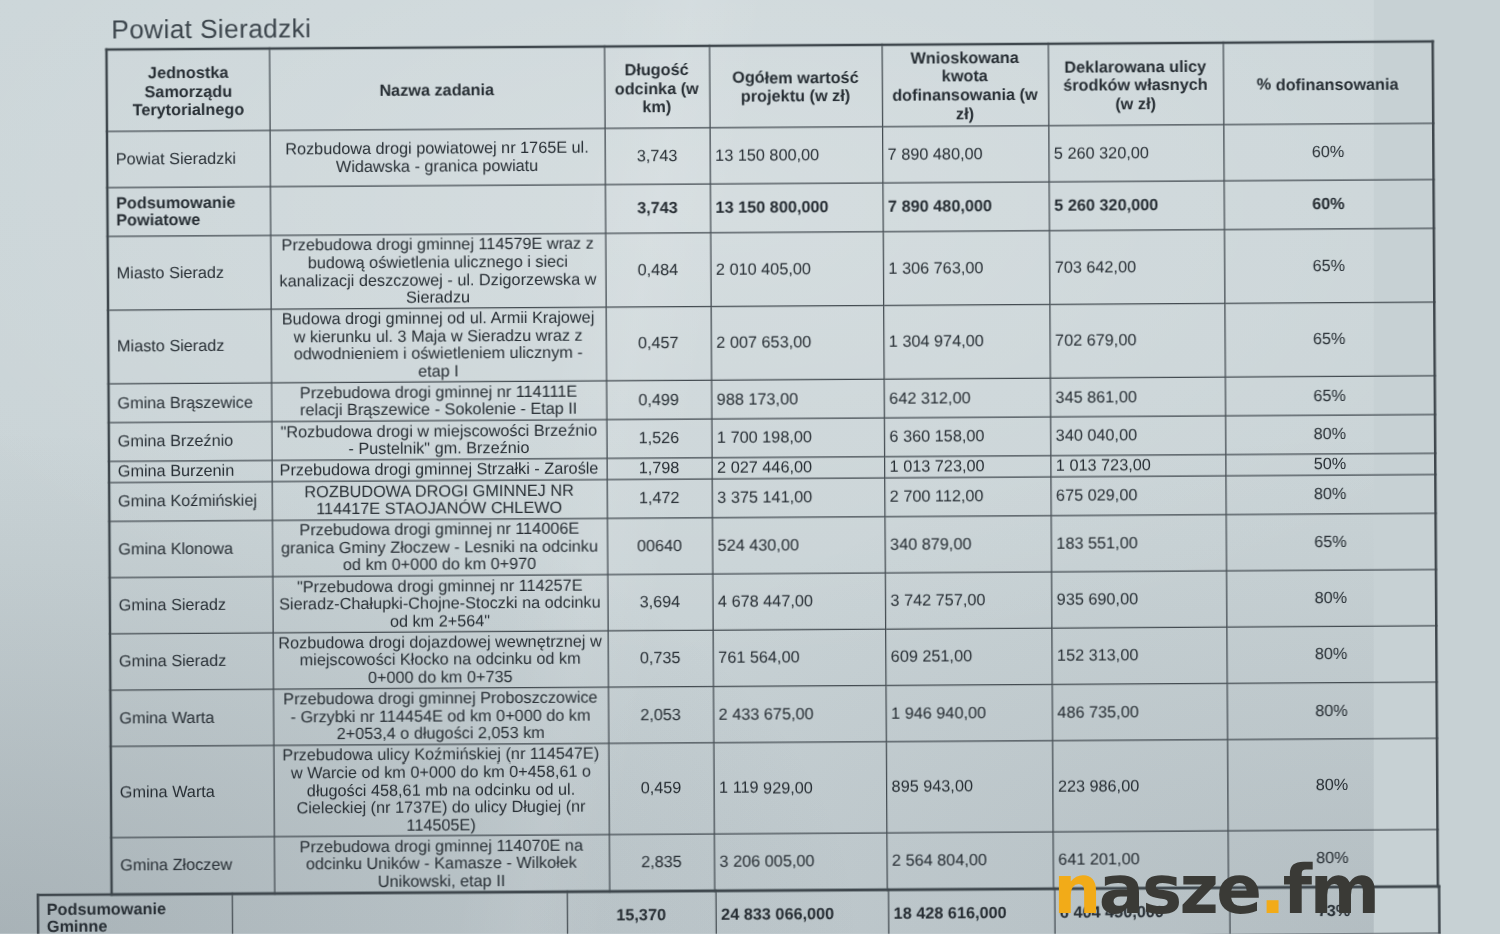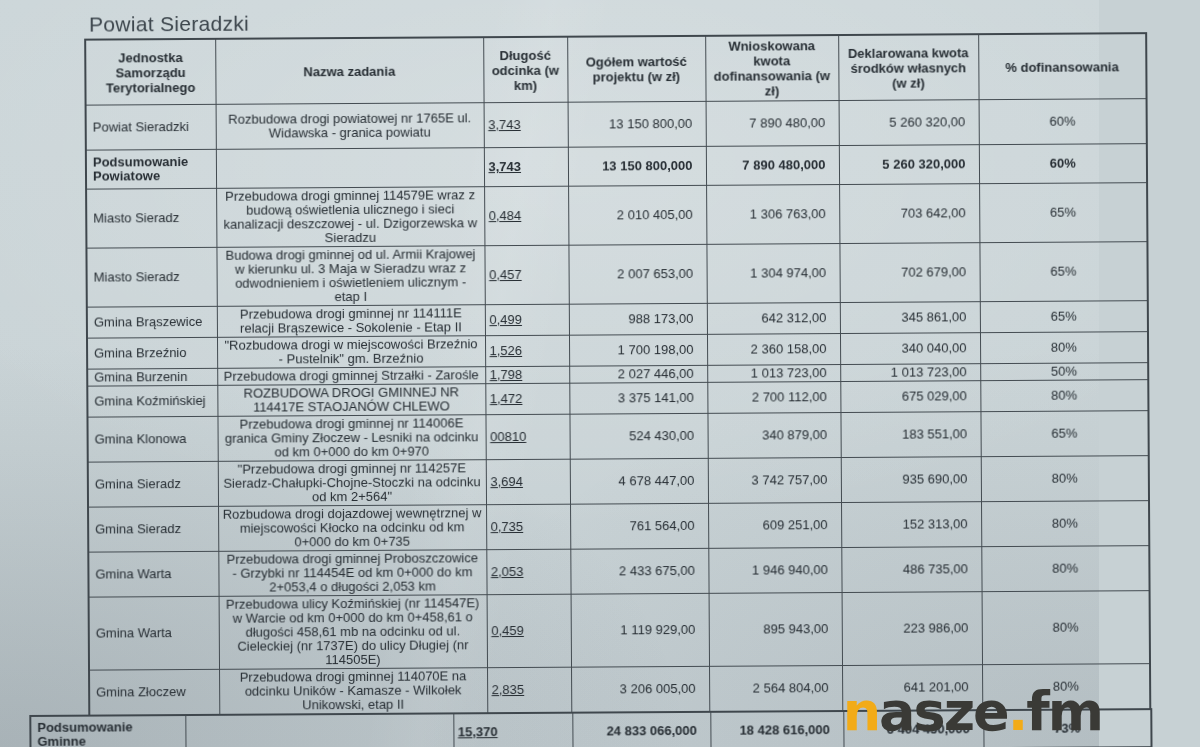--- a/index.html
+++ b/index.html
@@ -34,22 +34,22 @@
   table.summary{margin-left:0;margin-top:-2px;width:1121px;border:2px solid #3f474d;}
   th,td{
     border:1px solid #434b51;
     font-size:13px;line-height:14px;
     padding:1px 4px;vertical-align:middle;
     overflow:hidden;
   }
   thead th{height:54px;font-weight:bold;text-align:center;line-height:15px;padding:2px 3px;}
   td.c-jst{text-align:left;padding-left:6px;white-space:pre-line;}
   td.c-task{text-align:center;}
-  td.c-len{text-align:left;text-decoration:underline;}
-  td.c-money{text-align:right;padding-right:13px;}
+  td.c-len{text-align:center;}
+  td.c-money{padding-right:13px;}
   td.c-pct{text-align:center;}
   tr.bold td{font-weight:bold;}
   table.main tbody tr:first-child td{padding-top:8px;padding-bottom:8px;}
   table.main tbody tr:nth-child(2) td{padding-top:5px;padding-bottom:5px;}
   table.summary td{padding-top:4px;padding-bottom:4px;}
   .watermark{
     position:absolute;right:-3px;bottom:5px;
     font-family:"DejaVu Sans", sans-serif;
     font-weight:bold;font-size:54px;line-height:60px;
     letter-spacing:-2px;
@@ -73,21 +73,21 @@
           <col style="width:140px">
         <col style="width:168px">
       </colgroup>
       <thead id="thead">
           <tr>
             <th>Jednostka Samorządu Terytorialnego</th>
             <th>Nazwa zadania</th>
             <th>Długość odcinka (w km)</th>
             <th>Ogółem wartość projektu  (w zł)</th>
             <th>Wnioskowana kwota dofinansowania (w zł)</th>
-            <th>Deklarowana kwota środków własnych (w zł)</th>
+            <th>Deklarowana ulicy środków własnych (w zł)</th>
             <th>% dofinansowania</th>
           </tr>
         </thead>
       <tbody id="tbody-main">
           <tr>
             <td class="c-jst">Powiat Sieradzki</td>
             <td class="c-task">Rozbudowa drogi powiatowej nr 1765E ul. Widawska - granica powiatu</td>
             <td class="c-len">3,743</td>
             <td class="c-money">13 150 800,00</td>
             <td class="c-money">7 890 480,00</td>
@@ -129,21 +129,21 @@
             <td class="c-money">988 173,00</td>
             <td class="c-money">642 312,00</td>
             <td class="c-money">345 861,00</td>
             <td class="c-pct">65%</td>
           </tr>
           <tr>
             <td class="c-jst">Gmina Brzeźnio</td>
             <td class="c-task">"Rozbudowa drogi w miejscowości Brzeźnio - Pustelnik" gm. Brzeźnio</td>
             <td class="c-len">1,526</td>
             <td class="c-money">1 700 198,00</td>
-            <td class="c-money">2 360 158,00</td>
+            <td class="c-money">6 360 158,00</td>
             <td class="c-money">340 040,00</td>
             <td class="c-pct">80%</td>
           </tr>
           <tr>
             <td class="c-jst">Gmina Burzenin</td>
             <td class="c-task">Przebudowa drogi gminnej Strzałki - Zarośle</td>
             <td class="c-len">1,798</td>
             <td class="c-money">2 027 446,00</td>
             <td class="c-money">1 013 723,00</td>
             <td class="c-money">1 013 723,00</td>
@@ -154,21 +154,21 @@
             <td class="c-task">ROZBUDOWA DROGI GMINNEJ NR 114417E STAOJANÓW CHLEWO</td>
             <td class="c-len">1,472</td>
             <td class="c-money">3 375 141,00</td>
             <td class="c-money">2 700 112,00</td>
             <td class="c-money">675 029,00</td>
             <td class="c-pct">80%</td>
           </tr>
           <tr>
             <td class="c-jst">Gmina Klonowa</td>
             <td class="c-task">Przebudowa drogi gminnej nr 114006E granica Gminy Złoczew - Lesniki na odcinku od km 0+000 do km 0+970</td>
-            <td class="c-len">00810</td>
+            <td class="c-len">00640</td>
             <td class="c-money">524 430,00</td>
             <td class="c-money">340 879,00</td>
             <td class="c-money">183 551,00</td>
             <td class="c-pct">65%</td>
           </tr>
           <tr>
             <td class="c-jst">Gmina Sieradz</td>
             <td class="c-task">"Przebudowa drogi gminnej nr 114257E Sieradz-Chałupki-Chojne-Stoczki na odcinku od km 2+564"</td>
             <td class="c-len">3,694</td>
             <td class="c-money">4 678 447,00</td>

